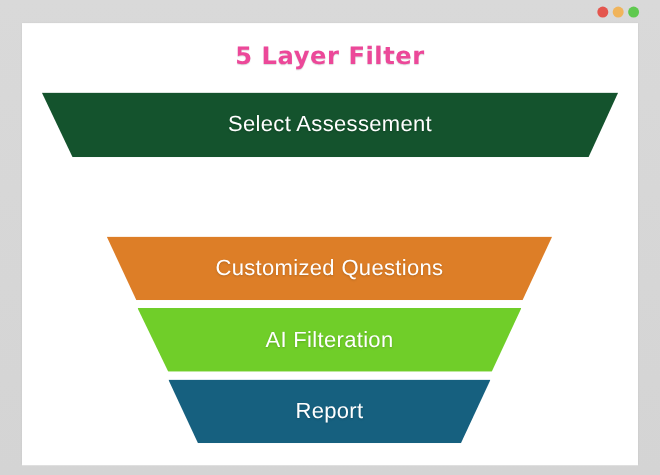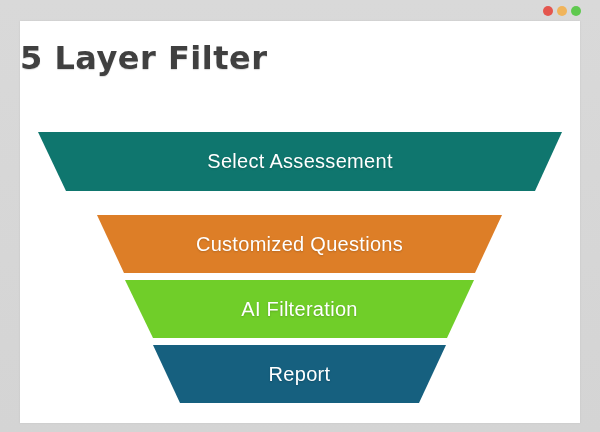--- a/index.html
+++ b/index.html
@@ -41,26 +41,26 @@
     height: 402px;
     background: #ffffff;
     box-shadow: 0 0 2px rgba(0,0,0,0.08);
   }
   .title {
     position: absolute;
     left: 0;
     right: 0;
     top: 18px;
     margin: 0;
-    text-align: left;
+    text-align: center;
     font-family: "DejaVu Sans", "Liberation Sans", sans-serif;
-    font-size: 32px;
+    font-size: 22px;
     font-weight: 800;
     letter-spacing: 0.5px;
-    color: #404040;
+    color: #ec4899;
     text-shadow: 0 1px 1px rgba(0,0,0,0.15);
   }
   .funnel {
     position: absolute;
     inset: 0;
   }
   .layer {
     position: absolute;
     display: flex;
     align-items: center;
@@ -92,21 +92,21 @@
   <div class="dots">
     <span class="dot" style="background: rgb(228, 86, 78);"></span>
     <span class="dot" style="background: rgb(240, 180, 91);"></span>
     <span class="dot" style="background: rgb(95, 201, 79);"></span>
   </div>
 
   <div class="card">
     <h1 class="title">5 Layer Filter</h1>
 
     <div class="funnel">
-      <div class="layer l1" style="background: #0f766e; margin-top: 48px;">
+      <div class="layer l1" style="background: #14532d;">
         <span class="label">Select Assessement</span>
       </div>
       <div class="layer l3" style="background: rgb(221, 126, 39);">
         <span class="label">Customized Questions</span>
       </div>
       <div class="layer l4" style="background: rgb(112, 206, 41);">
         <span class="label">AI Filteration</span>
       </div>
       <div class="layer l5" style="background: rgb(22, 96, 127); text-align: center;">
         <span class="label">Report</span>

